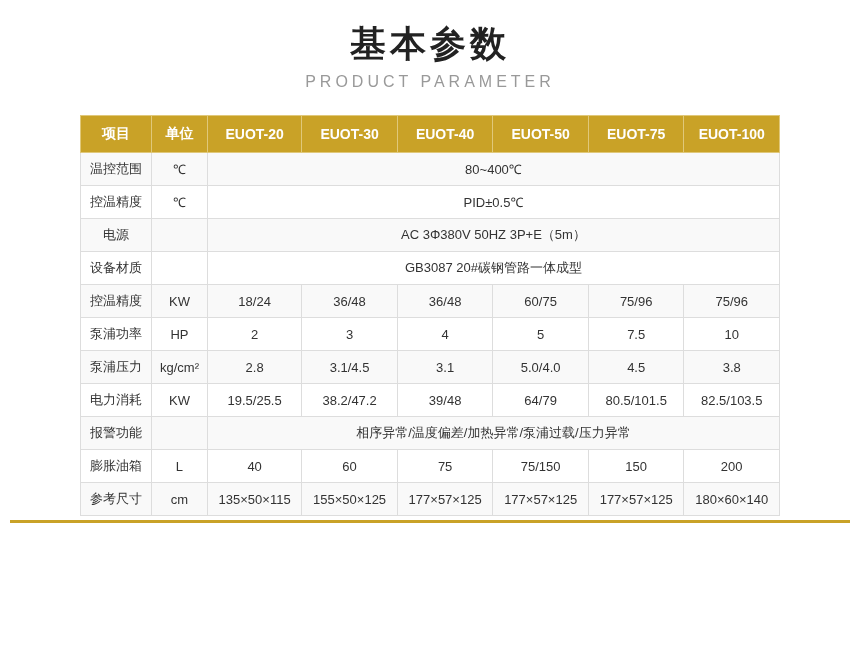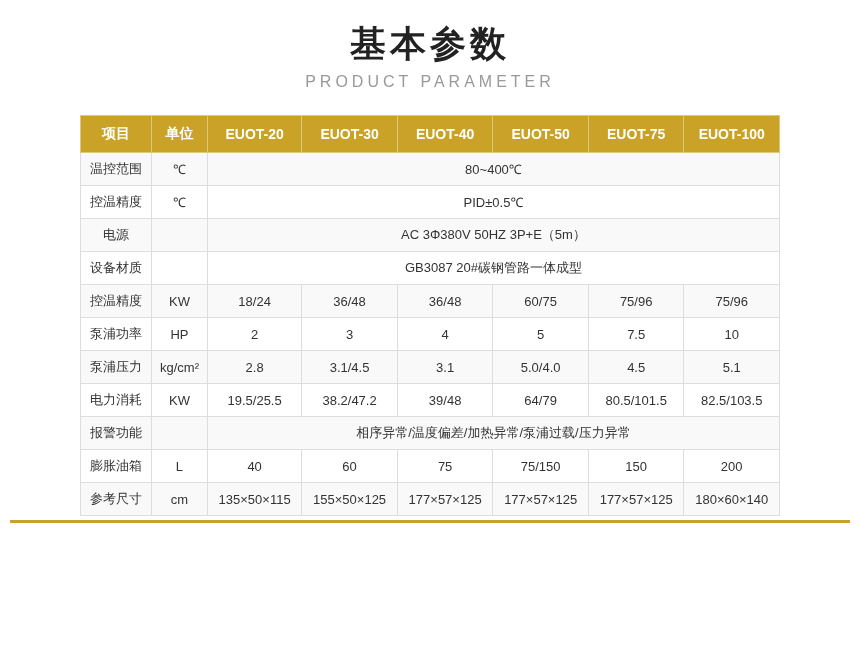--- a/index.html
+++ b/index.html
@@ -130,21 +130,21 @@
           <td>10</td>
         </tr>
         <tr>
           <td>泵浦压力</td>
           <td>kg/cm²</td>
           <td>2.8</td>
           <td>3.1/4.5</td>
           <td>3.1</td>
           <td>5.0/4.0</td>
           <td>4.5</td>
-          <td>5.1</td>
+          <td>3.8</td>
         </tr>
         <tr>
           <td>电力消耗</td>
           <td>KW</td>
           <td>19.5/25.5</td>
           <td>38.2/47.2</td>
           <td>39/48</td>
           <td>64/79</td>
           <td>80.5/101.5</td>
           <td>82.5/103.5</td>

